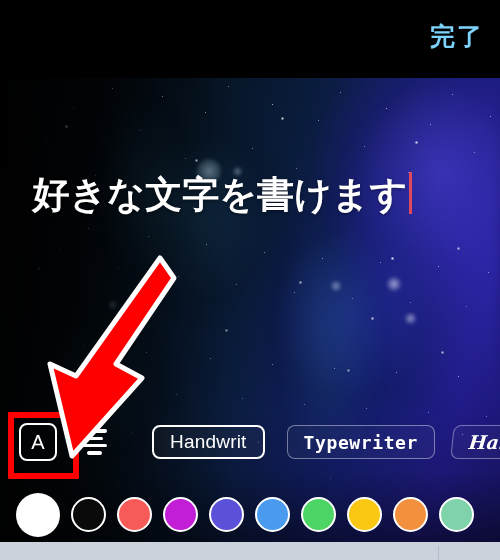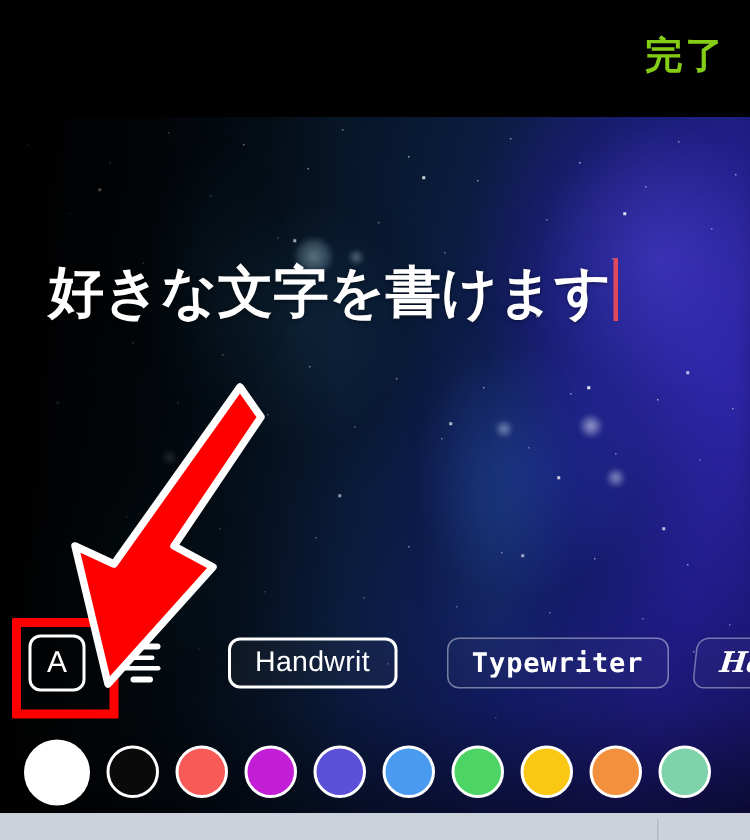--- a/index.html
+++ b/index.html
@@ -27,21 +27,21 @@
     left: 0; top: 0;
     width: 500px;
     height: 78px;
     background: #000000;
     z-index: 40;
   }
   .done-button {
     position: absolute;
     right: 16px;
     top: 24px;
-    color: #84cc16;
+    color: #7dd3fc;
     font-size: 25px;
     font-weight: 600;
     letter-spacing: 2px;
     line-height: 1;
     font-family: "DejaVu Sans", "Liberation Sans", sans-serif;
     cursor: pointer;
     user-select: none;
   }
 
   
@@ -283,21 +283,21 @@
   .chip-classic {
     margin-left: 38px;
     border: 2.4px solid #ffffff;
     font-family: "Liberation Sans", sans-serif;
     font-size: 19px;
     font-weight: 500;
     letter-spacing: 0.2px;
     background: rgba(255,255,255,0.04);
   }
   .chip-typewriter {
-    margin-left: 33px;
+    margin-left: 22px;
     border: 1.6px solid rgba(255,255,255,0.42);
     font-family: "DejaVu Sans Mono", "Liberation Mono", monospace;
     font-size: 18px;
     font-weight: 700;
     letter-spacing: 0.6px;
     background: rgba(255,255,255,0.03);
   }
   .chip-handwriting {
     margin-left: 17px;
     border: 1.6px solid rgba(255,255,255,0.38);

